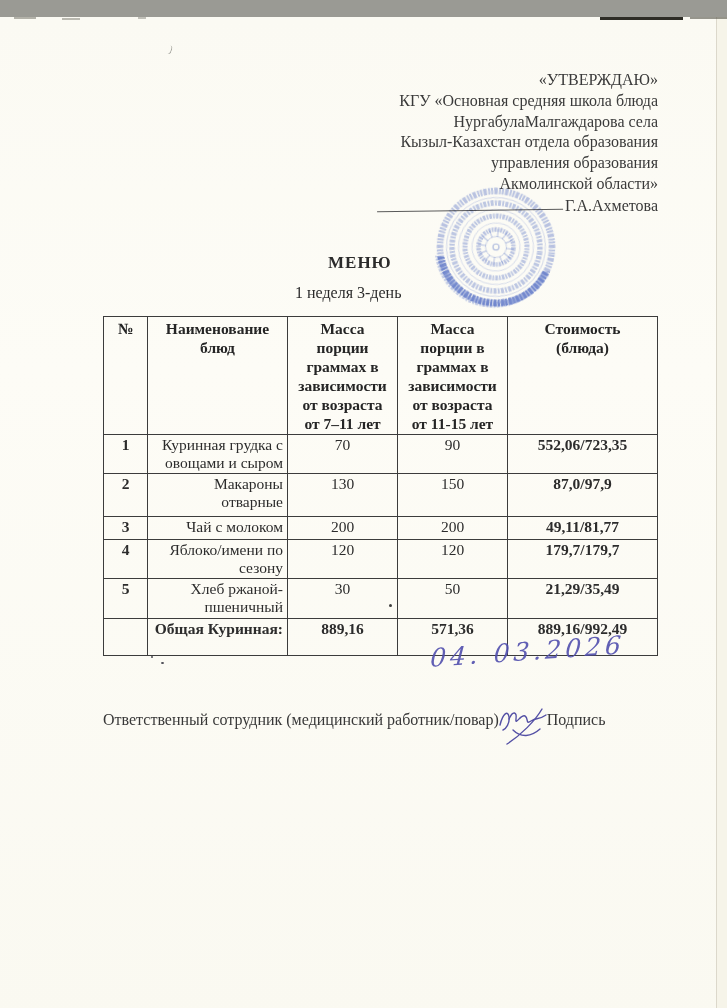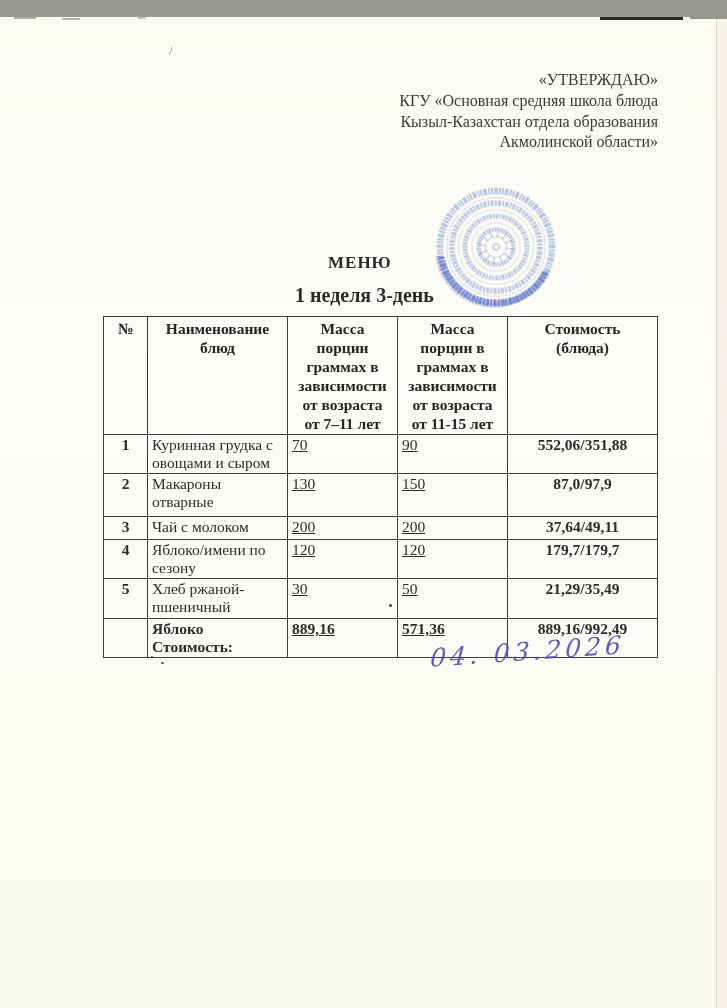--- a/index.html
+++ b/index.html
@@ -10,34 +10,34 @@
     font-family:"Liberation Serif", serif;
     color:#3a3a3a;
   }
   .right-strip{position:absolute;left:716px;top:0;width:11px;height:1008px;background:#f6f4e9;border-left:1px solid #dcd8cb;}
   
   .approval{position:absolute;top:53px;right:69px;text-align:right;font-size:16px;line-height:20.8px;color:#3a3a3a;z-index:2;}
   .signer-line{white-space:nowrap;}
   .sig-rule{display:inline-block;width:186px;height:15px;border-bottom:1.4px solid #5a5a5a;margin-right:2px;transform:rotate(-0.7deg);}
   
   .title{position:absolute;left:328px;top:236px;font-size:17px;font-weight:bold;letter-spacing:1px;color:#2b2b2b;z-index:2;}
-  .subtitle{position:absolute;left:295px;top:267px;font-size:20px;font-weight:bold;color:#2b2b2b;z-index:2;}
+  .subtitle{position:absolute;left:295px;top:267px;font-size:16px;font-weight:normal;color:#2b2b2b;z-index:2;}
   
   .stamp{position:absolute;left:433px;top:167px;width:126px;height:126px;z-index:5;mix-blend-mode:multiply;opacity:.78;}
   
   table.menu{
     position:absolute;left:103px;top:299px;width:554px;
     border-collapse:collapse;table-layout:fixed;z-index:3;
     font-size:15.5px;color:#2c2c2c;
   }
   table.menu th, table.menu td{border:1.5px solid #3c3c3c;vertical-align:top;padding:1px 4px;line-height:18px;}
   table.menu th{font-weight:bold;text-align:center;white-space:pre-line;line-height:19px;padding-top:2px;color:#252525;}
   td.c-num{text-align:center;font-weight:bold;}
-  td.c-name{text-align:left;padding-left:5px;}
-  td.c-mass{text-align:left;text-decoration:underline;}
+  td.c-name{text-align:right;padding-left:5px;}
+  td.c-mass{text-align:center;}
   td.c-cost{text-align:center;font-weight:bold;}
   tr.total td{font-weight:bold;}
   
   .hand-date{
     position:absolute;left:430px;top:620px;z-index:4;
     font-family:"DejaVu Serif", serif;font-style:italic;
     font-size:25px;letter-spacing:4px;color:#514fae;
     transform:rotate(-4deg) skewX(-8deg);opacity:.9;
   }
   .footer{position:absolute;left:103px;top:694px;font-size:16px;color:#383838;white-space:nowrap;z-index:2;}
@@ -65,22 +65,27 @@
 </head>
 <body>
 
 <div class="page">
 
   <div class="right-strip"></div>
 
   <div class="approval">
     <div>«УТВЕРЖДАЮ»</div>
     <div>КГУ «Основная средняя школа блюда</div>
+    <div>НургабулаМалгаждарова села</div>
     <div>Кызыл-Казахстан отдела образования</div>
+    <div>управления образования</div>
     <div>Акмолинской области»</div>
+    <div class="signer-line">
+      <span class="sig-rule"></span><span>Г.А.Ахметова</span>
+    </div>
   </div>
 
   <div class="stamp">
     <svg width="126" height="126" viewBox="0 0 126 126">
       <defs>
         <filter id="blr">
             <feGaussianBlur stdDeviation="0.45"></feGaussianBlur>
           </filter>
         <clipPath id="clipBottom">
             <rect x="0" y="80" width="126" height="46"></rect>
@@ -149,62 +154,74 @@
         <th>Стоимость
 (блюда)</th>
       </tr>
     </thead>
     <tbody>
       <tr style="height:37px">
         <td class="c-num">1</td>
         <td class="c-name">Куринная грудка с овощами и сыром</td>
         <td class="c-mass">70</td>
         <td class="c-mass">90</td>
-        <td class="c-cost">552,06/351,88</td>
+        <td class="c-cost">552,06/723,35</td>
       </tr>
       <tr style="height:43px">
         <td class="c-num">2</td>
         <td class="c-name">Макароны отварные</td>
         <td class="c-mass">130</td>
         <td class="c-mass">150</td>
         <td class="c-cost">87,0/97,9</td>
       </tr>
       <tr style="height:23px">
         <td class="c-num">3</td>
         <td class="c-name">Чай с молоком</td>
         <td class="c-mass">200</td>
         <td class="c-mass">200</td>
-        <td class="c-cost">37,64/49,11</td>
+        <td class="c-cost">49,11/81,77</td>
       </tr>
       <tr style="height:34px">
         <td class="c-num">4</td>
         <td class="c-name">Яблоко/имени по сезону</td>
         <td class="c-mass">120</td>
         <td class="c-mass">120</td>
         <td class="c-cost">179,7/179,7</td>
       </tr>
       <tr style="height:40px">
         <td class="c-num">5</td>
         <td class="c-name">Хлеб ржаной-пшеничный</td>
         <td class="c-mass">30</td>
         <td class="c-mass">50</td>
         <td class="c-cost">21,29/35,49</td>
       </tr>
       <tr class="total" style="height:37px">
         <td class="c-num"></td>
-        <td class="c-name">Яблоко Стоимость:</td>
+        <td class="c-name">Общая Куринная:</td>
         <td class="c-mass">889,16</td>
         <td class="c-mass">571,36</td>
         <td class="c-cost">889,16/992,49</td>
       </tr>
     </tbody>
   </table>
 
   <div class="hand-date">04. 03.2026</div>
 
+  <div class="footer">
+    <span>Ответственный сотрудник (медицинский работник/повар)</span><span class="signature">
+      <svg width="54" height="46" viewBox="0 0 54 46">
+        <g fill="none" stroke="#46429f" stroke-width="1.4" stroke-linecap="round" opacity="0.92">
+          <path d="M4 25 C7 13, 12 10, 13 17 C14 23, 10 29, 7 30"></path>
+          <path d="M13 19 C17 10, 21 12, 20 19 C19 26, 25 14, 29 16 C33 18, 29 25, 35 21 C41 17, 43 20, 50 15"></path>
+          <path d="M46 9 C39 21, 25 35, 11 44"></path>
+          <path d="M17 30 C25 38, 35 37, 44 29"></path>
+        </g>
+      </svg>
+    </span><span>Подпись</span>
+  </div>
 
   <div class="art tb1"></div>
   <div class="art tb2"></div>
   <div class="art tb3"></div>
   <div class="art tb4"></div>
   <div class="art tb5"></div>
   <div class="art smark"></div>
   <div class="art bb1"></div>
   <div class="art bb2"></div>
   <div class="art bb3"></div>

